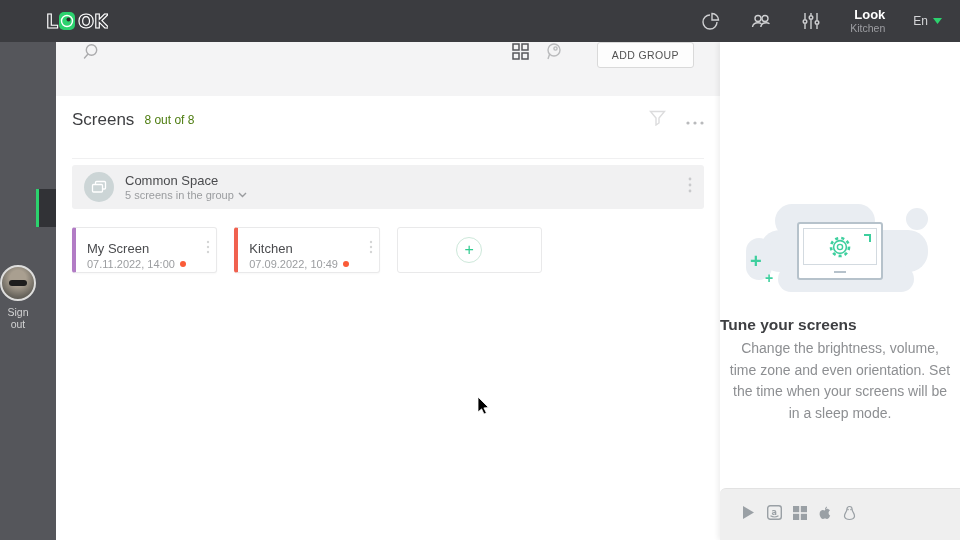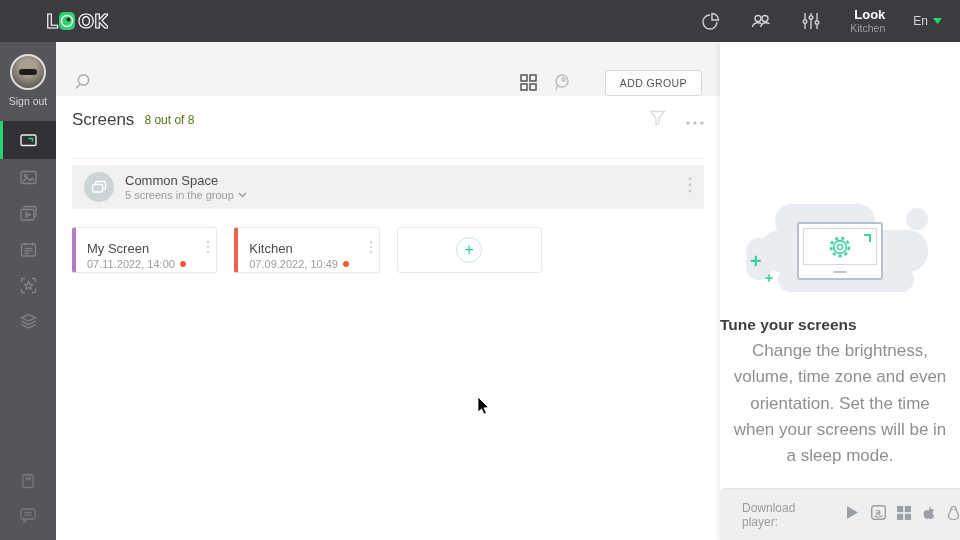--- a/index.html
+++ b/index.html
@@ -10,35 +10,35 @@
   .topbar { position:absolute; left:0; top:0; width:960px; height:42px; background:#3b3c40; display:flex; align-items:center; z-index:5; }
   .logo { margin-left:46px; display:flex; align-items:center; }
   .topbar-right { margin-left:auto; display:flex; align-items:center; gap:28px; margin-right:18px; }
   .tb-icon { width:22px; height:22px; display:block; }
   .account { text-align:right; line-height:1.15; }
   .account .name { color:#fff; font-size:13px; font-weight:bold; }
   .account .type { color:#9e9fa3; font-size:10.5px; }
   .lang { display:flex; align-items:center; gap:5px; color:#d4d5d7; font-size:12px; cursor:pointer; }
 
   
-  .sidebar { position:absolute; left:0; top:42px; width:56px; height:498px; background:#55565b; display:flex; flex-direction:column; align-items:center; }
+  .sidebar { position:absolute; left:0; top:42px; width:56px; height:498px; background:#55565b; display:flex; flex-direction:row; align-items:center; }
   .avatar-wrap { margin-top:12px; text-align:center; }
   .avatar { width:36px; height:36px; border-radius:50%; margin:0 auto; border:2px solid #dededd; background:radial-gradient(circle at 50% 35%, #a99f90 0 30%, #6a665e 70%, #4a4843 100%); position:relative; overflow:hidden; }
   .avatar .shades { position:absolute; left:7px; top:13px; width:18px; height:6px; background:#1d1d1d; border-radius:3px; }
   .signout { display:block; color:#d2d2d3; font-size:10.5px; margin-top:5px; }
   .nav { margin-top:14px; width:56px; }
   .nav-item { width:56px; height:36px; display:flex; align-items:center; justify-content:center; position:relative; cursor:pointer; }
   .nav-item.active { background:#313236; height:38px; }
   .nav-item.active::before { content:""; position:absolute; left:0; top:0; width:3px; height:100%; background:#2cd26e; }
   .nav-bottom { margin-top:auto; margin-bottom:8px; width:56px; }
   .nav-bottom .nav-item { height:34px; }
 
   
   .main { position:absolute; left:56px; top:42px; width:664px; height:498px; background:#fff; }
-  .toolbar { height:54px; background:#f4f4f5; display:flex; align-items:flex-end; padding:0 18px; }
+  .toolbar { height:54px; background:#f4f4f5; display:flex; align-items:flex-start; padding:0 26px; }
   .toolbar .spacer { flex:1; }
   .view-toggles { display:flex; align-items:center; gap:16px; margin-right:18px; }
   .btn { height:26px; background:#fdfdfd; border:1px solid #d9d9d9; border-radius:3px; font-family:"Liberation Sans",sans-serif; font-size:10.5px; letter-spacing:.4px; color:#525252; padding:0 14px; margin-left:16px; cursor:pointer; }
 
   .content { padding:14px 16px 0 16px; }
   .content-head { display:flex; align-items:center; padding-bottom:28px; border-bottom:1px solid #f0f0f1; }
   .content-head h1 { font-size:17px; font-weight:500; color:#3e3f42; }
   .count { font-size:12px; color:#4d7c0f; margin-left:10px; }
   .head-actions { margin-left:auto; display:flex; align-items:center; gap:20px; }
 
@@ -60,21 +60,21 @@
   
   .rightpanel { position:absolute; left:720px; top:42px; width:240px; height:498px; background:#fff; box-shadow:-2px 0 5px rgba(0,0,0,.07); }
   .illus { position:absolute; left:0; top:140px; width:240px; height:150px; }
   .blob { position:absolute; background:#e9edf2; border-radius:20px; }
   .monitor { position:absolute; left:77px; top:40px; width:86px; height:58px; background:#fff; border:2px solid #b6c2cb; border-radius:3px; }
   .monitor .display { position:absolute; left:4px; top:4px; right:4px; bottom:13px; border:1px solid #d3dae0; display:flex; align-items:center; justify-content:center; }
   .monitor .bracket { position:absolute; right:5px; top:5px; width:7px; height:8px; border-top:2px solid #3ecf9e; border-right:2px solid #3ecf9e; }
   .monitor .dash { position:absolute; left:50%; transform:translateX(-50%); bottom:5px; width:12px; height:2px; background:#b6c2cb; }
   .plus-mark { position:absolute; color:#3ecf9e; font-weight:bold; }
   .panel-title { position:absolute; top:274px; width:240px; text-align:left; font-size:15.5px; font-weight:bold; color:#3e3f42; }
-  .panel-body { position:absolute; top:296px; left:8px; width:224px; text-align:center; font-size:17px; line-height:1.55; color:#8d8f92; }
+  .panel-body { position:absolute; top:296px; left:8px; width:224px; text-align:center; font-size:14px; line-height:1.55; color:#8d8f92; }
   .download-bar { position:absolute; left:0; bottom:0; width:240px; height:52px; background:#efefef; border-top:1px solid #e2e2e2; border-top-left-radius:6px; display:flex; align-items:center; padding-left:22px; gap:11px; }
   .download-bar .dl-label { font-size:12px; color:#9a9c9f; margin-right:2px; }
 
   .cursor { position:absolute; left:477px; top:396px; z-index:20; }
 </style>
 </head>
 <body>
 
 <header class="topbar">
   <div class="logo">
@@ -329,21 +329,20 @@
       </div>
       <div class="dash"></div>
     </div>
     <span class="plus-mark" style="left:30px; top:68px; font-size:20px;">+</span>
     <span class="plus-mark" style="left:45px; top:88px; font-size:14px;">+</span>
   </div>
   <div class="panel-title">Tune your screens</div>
   <p class="panel-body">Change the brightness, volume, time zone and even orientation. Set the time when your screens will be in a sleep mode.</p>
 
   <div class="download-bar">
-    <span class="dl-label">Download player:</span>
     <span>
       <svg width="14" height="15" viewBox="0 0 14 15">
           <path d="M1 1l11 6.5L1 14z" fill="#9aa0a5"></path>
         </svg>
     </span>
     <span>
       <svg width="15" height="15" viewBox="0 0 15 15">
         <rect x="0.7" y="0.7" width="13.6" height="13.6" rx="2.5" fill="none" stroke="#9aa0a5" stroke-width="1.4"></rect>
         <text x="4.6" y="9.8" font-family="DejaVu Sans, sans-serif" font-size="8" font-weight="bold" fill="#9aa0a5">a</text>
         <path d="M3.5 10.8c2.5 1.5 5.5 1.5 8 0" fill="none" stroke="#9aa0a5" stroke-width="1.1"></path>

